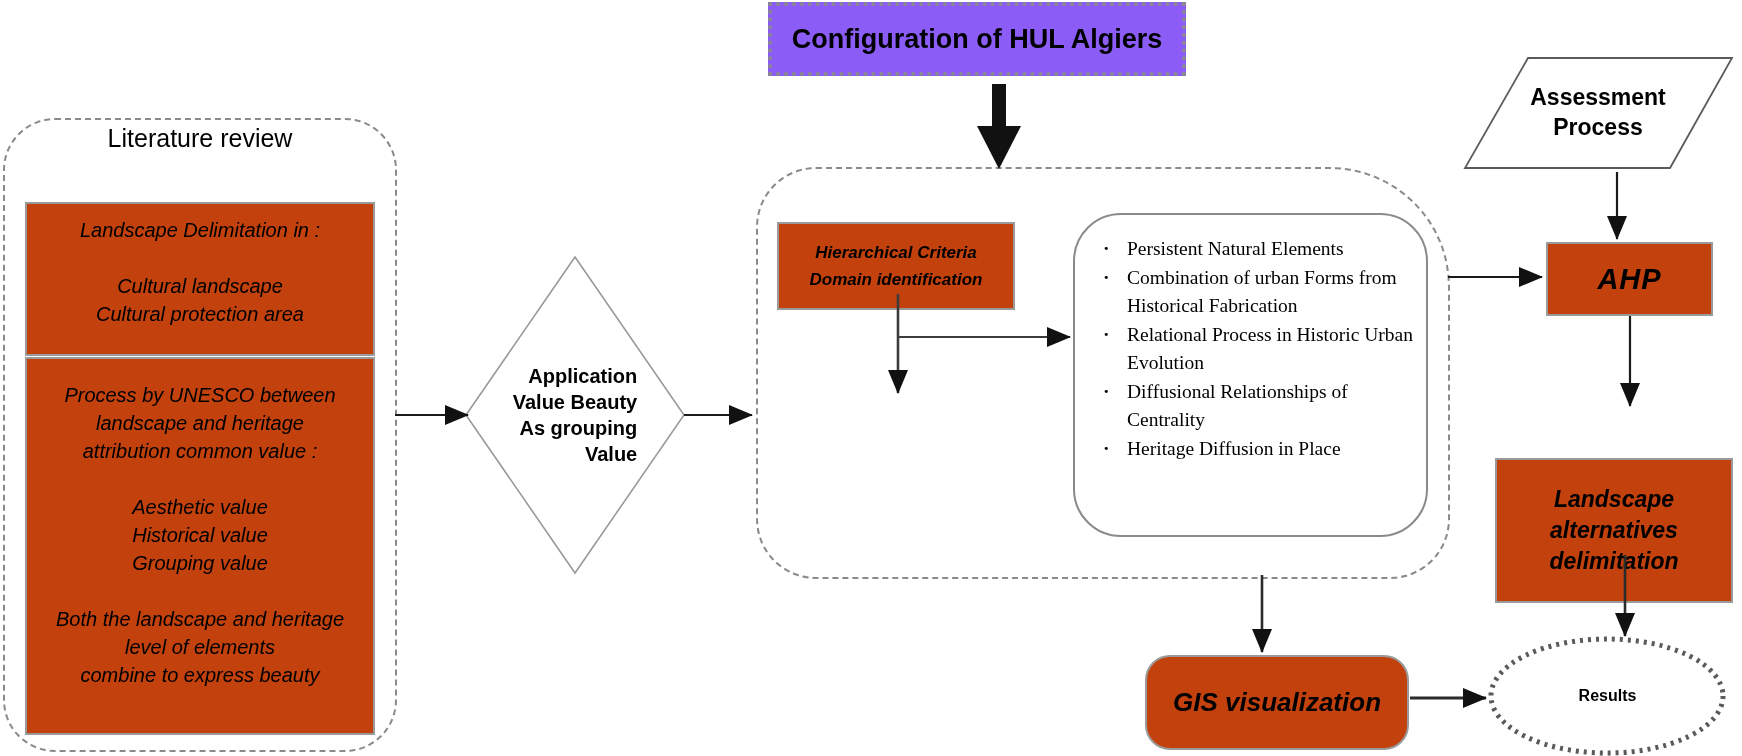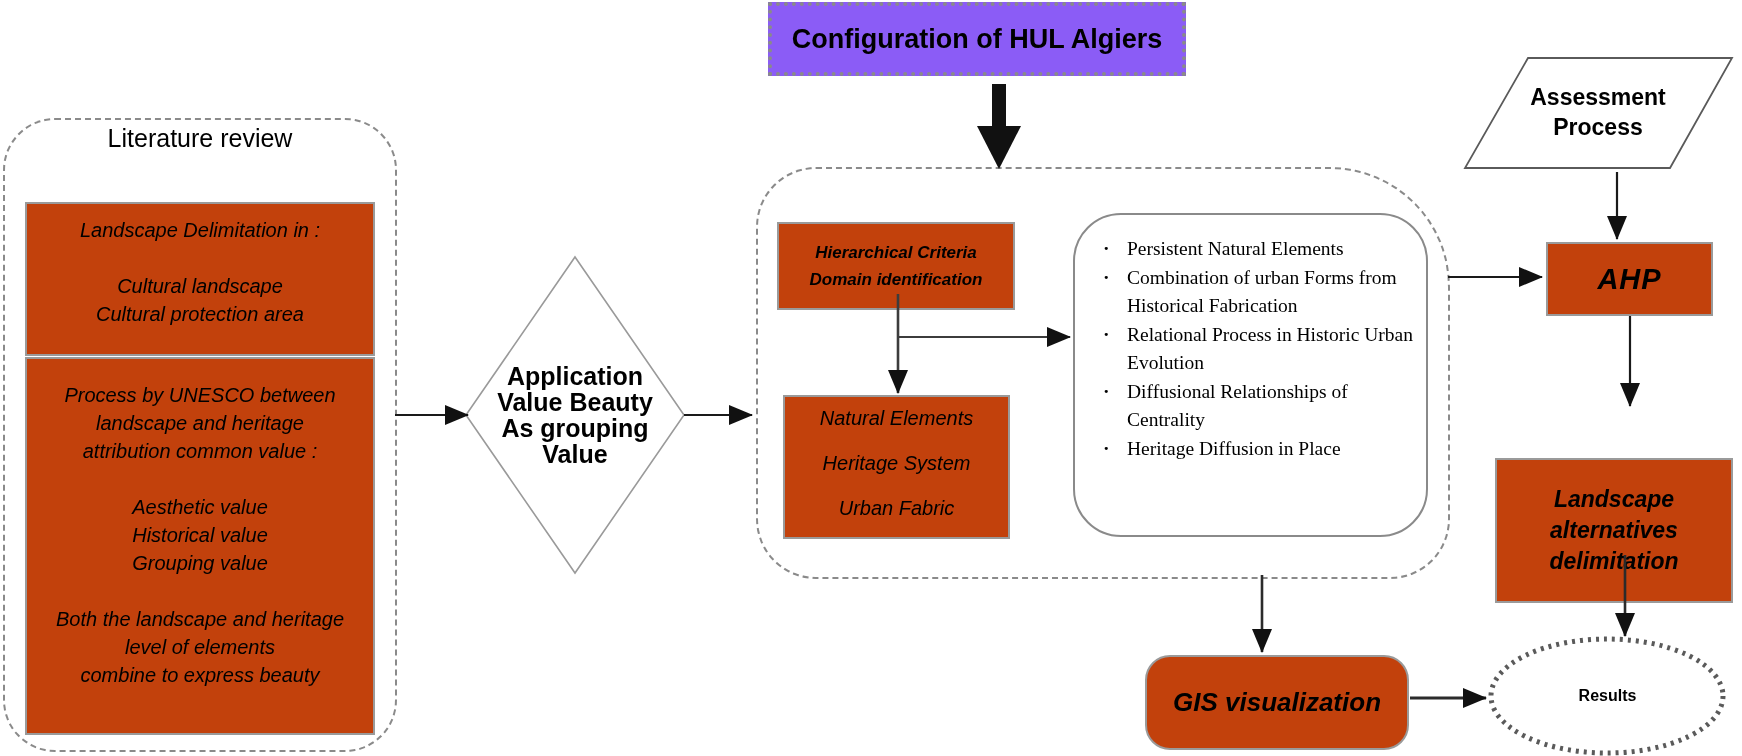--- a/index.html
+++ b/index.html
@@ -29,21 +29,21 @@
   #bullets-box{left:1073px;top:213px;width:351px;height:320px;border:2px solid #8a8a8a;border-radius:48px;
     font-family:"Liberation Serif","DejaVu Serif",serif;font-size:19.5px;}
   #bullets-box ul{margin:20px 0 0 0;padding:0 0 0 28px;list-style:none;}
   #bullets-box li{position:relative;line-height:28.5px;width:300px;padding-left:24px;}
   #bullets-box li::before{content:"\00B7";position:absolute;left:0;top:0;font-weight:bold;}
   #ahp-box{left:1546px;top:242px;width:163px;height:70px;font-weight:bold;font-size:29px;letter-spacing:1px;}
   #landscape-box{left:1495px;top:410px;width:234px;height:141px;font-weight:bold;font-size:23px;line-height:31px;margin-top:48px;}
   #gis-box{left:1145px;top:655px;width:260px;height:91px;font-weight:bold;font-size:26px;border-radius:25px;}
 
   
-  #diamond-label{left:495px;top:352px;width:160px;height:126px;font-weight:bold;font-size:25px;line-height:26px;}
+  #diamond-label{left:495px;top:352px;width:160px;height:126px;font-weight:bold;font-size:20px;line-height:26px;text-align:right;}
   #assessment-label{left:1478px;top:62px;width:240px;height:100px;font-weight:bold;font-size:23px;line-height:30px;}
   #results-label{left:1520px;top:668px;width:175px;height:56px;font-weight:bold;font-size:16px;}
 
   #shape-layer{left:0;top:0;width:1742px;height:756px;pointer-events:none;}
 </style>
 </head>
 <body>
 
 <div id="canvas">
 
@@ -63,25 +63,20 @@
 
 Both the landscape and heritage
 level of elements
 combine to express beauty</div>
 
   <div id="config-box" class="abs center">Configuration of HUL Algiers</div>
 
   <div id="hul-container" class="abs dashed-container"></div>
   <div id="criteria-box" class="abs gbox pre center">Hierarchical Criteria
 Domain identification</div>
-  <div id="domains-box" class="abs gbox pre topcenter">Natural Elements
-
-Heritage System
-
-Urban Fabric</div>
   <div id="bullets-box" class="abs">
     <ul>
       <li>Persistent Natural Elements</li>
       <li>Combination of urban Forms from Historical Fabrication</li>
       <li>Relational Process in Historic Urban Evolution</li>
       <li>Diffusional Relationships of Centrality</li>
       <li>Heritage Diffusion in Place</li>
     </ul>
   </div>
 

